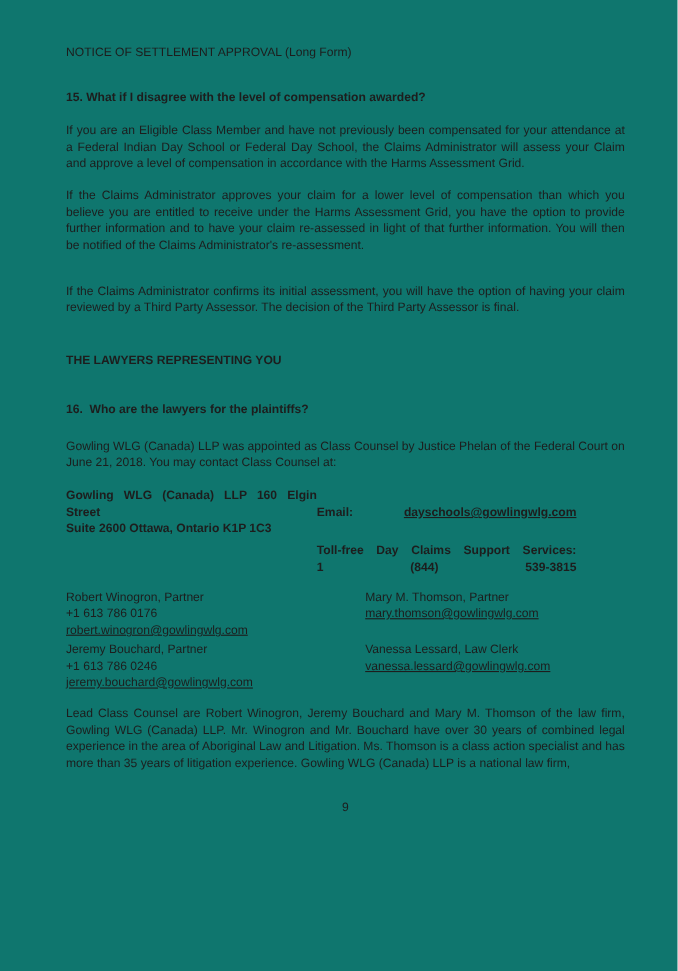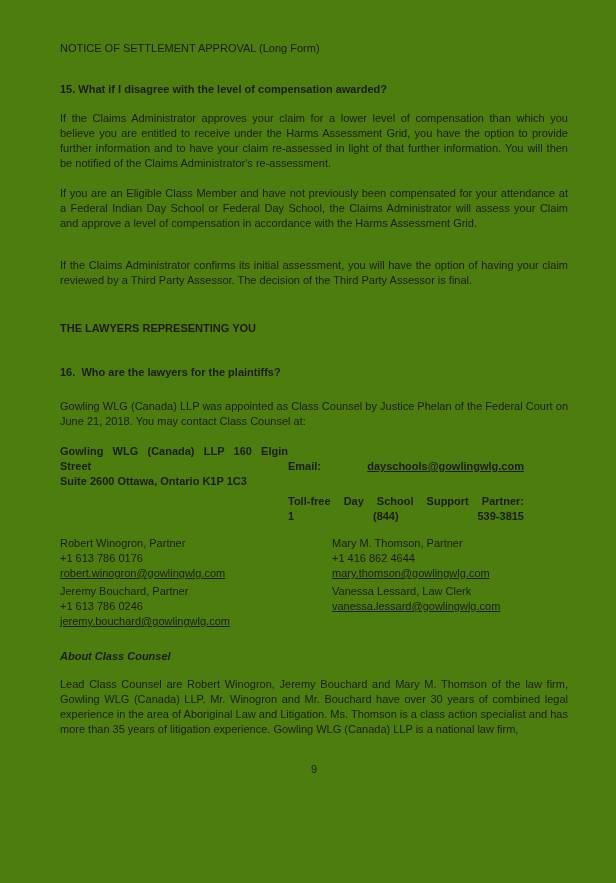--- a/index.html
+++ b/index.html
@@ -4,21 +4,21 @@
 <style>
   html, body {
     margin: 0;
     padding: 0;
     background: #fdfdfc;
   }
   .page {
     position: relative;
     width: 616px;
     height: 883px;
-    background: #4d7c0f;
+    background: #0f766e;
     font-family: "Liberation Sans", "DejaVu Sans", sans-serif;
     font-size: 11px;
     line-height: 15px;
     color: #1d1d1d;
     overflow: hidden;
   }
   .content {
     width: 508px;
     margin-left: 60px;
   }
@@ -60,68 +60,66 @@
 </style>
 </head>
 <body>
 
 <div class="page">
   <div class="content">
 
     <div class="doc-header">NOTICE OF SETTLEMENT APPROVAL (Long Form)</div>
 
     <div class="h15">15. What if I disagree with the level of compensation awarded?</div>
+    <div class="para p1">If you are an Eligible Class Member and have not previously been compensated for your attendance at a Federal Indian Day School or Federal Day School, the Claims Administrator will assess your Claim and approve a level of compensation in accordance with the Harms Assessment Grid.</div>
     <div class="para p2">If the Claims Administrator approves your claim for a lower level of compensation than which you believe you are entitled to receive under the Harms Assessment Grid, you have the option to provide further information and to have your claim re-assessed in light of that further information. You will then be notified of the Claims Administrator's re-assessment.</div>
-    <div class="para p1">If you are an Eligible Class Member and have not previously been compensated for your attendance at a Federal Indian Day School or Federal Day School, the Claims Administrator will assess your Claim and approve a level of compensation in accordance with the Harms Assessment Grid.</div>
     <div class="para p3">If the Claims Administrator confirms its initial assessment, you will have the option of having your claim reviewed by a Third Party Assessor. The decision of the Third Party Assessor is final.</div>
 
     <div class="sec-lawyers">THE LAWYERS REPRESENTING YOU</div>
 
     <div class="h16">16.  Who are the lawyers for the plaintiffs?</div>
     <div class="para p4">Gowling WLG (Canada) LLP was appointed as Class Counsel by Justice Phelan of the Federal Court on June 21, 2018. You may contact Class Counsel at:</div>
 
     <div class="contact-table">
       <div class="firm-left">
         <div class="stretch">Gowling WLG (Canada) LLP 160 Elgin</div>
         <div>Street</div>
         <div>Suite 2600 Ottawa, Ontario K1P 1C3</div>
       </div>
       <div class="firm-right">
         <div class="email-row">
           <span>Email:</span>
           <a class="link">dayschools@gowlingwlg.com</a>
         </div>
         <div class="toll-block">
-          <div class="stretch">Toll-free Day School Support Partner:</div>
+          <div class="stretch">Toll-free Day Claims Support Services:</div>
           <div class="stretch">1 (844) 539-3815</div>
         </div>
       </div>
     </div>
 
     <div class="contacts-grid">
       <div>
         <div>Robert Winogron, Partner</div>
         <div>+1 613 786 0176</div>
         <a class="link">robert.winogron@gowlingwlg.com</a>
       </div>
       <div>
         <div>Mary M. Thomson, Partner</div>
-        <div>+1 416 862 4644</div>
         <a class="link">mary.thomson@gowlingwlg.com</a>
       </div>
       <div>
         <div>Jeremy Bouchard, Partner</div>
         <div>+1 613 786 0246</div>
         <a class="link">jeremy.bouchard@gowlingwlg.com</a>
       </div>
       <div>
         <div>Vanessa Lessard, Law Clerk</div>
         <a class="link">vanessa.lessard@gowlingwlg.com</a>
       </div>
     </div>
 
-    <div class="about-heading">About Class Counsel</div>
     <div class="para about-text">Lead Class Counsel are Robert Winogron, Jeremy Bouchard and Mary M. Thomson of the law firm, Gowling WLG (Canada) LLP. Mr. Winogron and Mr. Bouchard have over 30 years of combined legal experience in the area of Aboriginal Law and Litigation. Ms. Thomson is a class action specialist and has more than 35 years of litigation experience. Gowling WLG (Canada) LLP is a national law firm,</div>
 
     <div class="page-number">9</div>
 
   </div>
 </div>
 
 </body></html>

